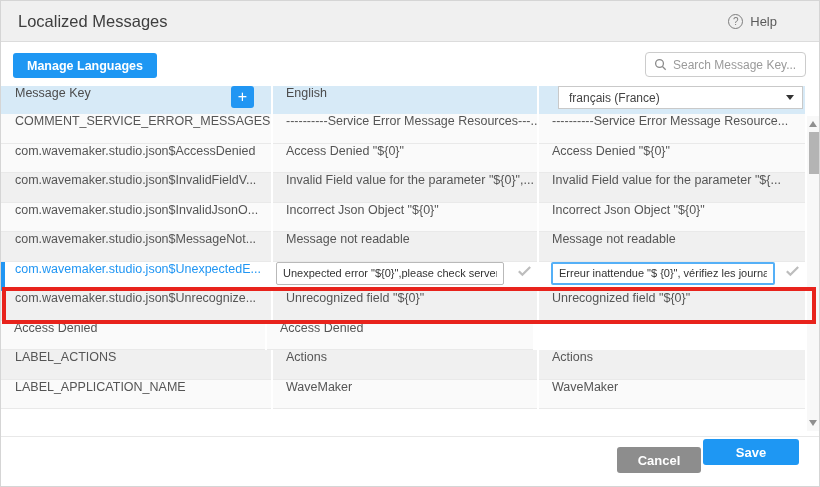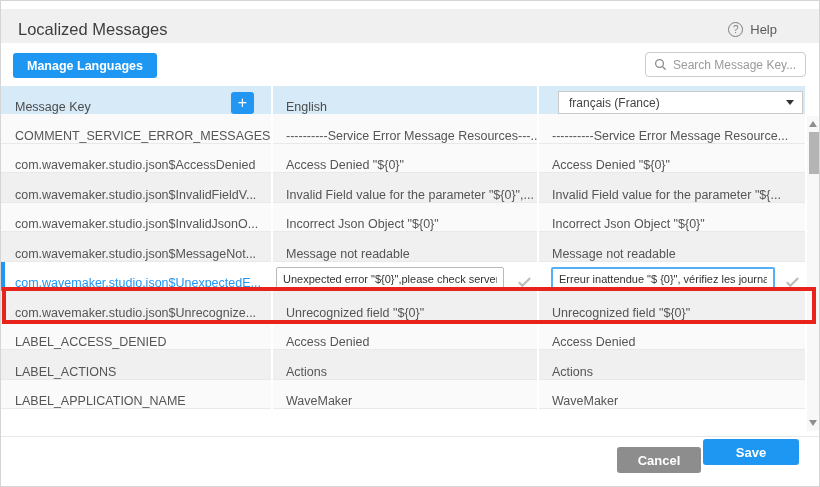--- a/index.html
+++ b/index.html
@@ -3,21 +3,21 @@
 <meta charset="utf-8">
 <style>
   * { margin:0; padding:0; box-sizing:border-box; }
   html,body { background:#e9e9e9; }
   .dialog {
     position:relative; width:820px; height:487px; background:#fff;
     font-family:"Liberation Sans", sans-serif; overflow:hidden;
     border:1px solid #d5d5d5;
   }
   
-  .titlebar { position:absolute; top:8px; left:0; width:100%; height:41px;
+  .titlebar { position:absolute; top:0; left:0; width:100%; height:41px;
     background:#f0f0f0; border-bottom:1px solid #dcdcdc; }
   .title { position:absolute; left:17px; top:0; line-height:41px;
     font-size:16.5px; color:#3e3e3e; }
   .help-group { position:absolute; right:42px; top:0; height:41px;
     display:flex; align-items:center; gap:7px; cursor:pointer; }
   .help-icon { width:15px; height:15px; border:1px solid #7d7d7d; border-radius:50%;
     display:flex; align-items:center; justify-content:center;
     font-size:10px; color:#7d7d7d; }
   .help-icon::before { content:"?"; }
   .help-label { font-size:13px; color:#5a5a5a; }
@@ -31,21 +31,21 @@
     border:1px solid #cccccc; border-radius:4px; background:#fff;
     display:flex; align-items:center; padding-left:8px; gap:6px; }
   .search-box input { border:none; outline:none; width:125px; font-size:12px;
     color:#555; font-family:inherit; background:transparent; }
   .search-box input::placeholder { color:#9a9a9a; }
   
   .grid { position:absolute; top:85px; left:0; width:820px; height:352px;
     background:#fff; overflow:hidden; }
   .row { display:flex; height:29.5px; }
   .hrow { height:28px; }
-  .cell { border-bottom:1px solid #e9e9e9; display:flex; align-items:flex-end;
+  .cell { border-bottom:1px solid #e9e9e9; display:flex; align-items:flex-start;
     font-size:12.5px; color:#555; white-space:nowrap; overflow:hidden; }
   .key-cell { width:270px; margin-right:2px; padding-left:14px; }
   .en-cell  { width:264px; margin-right:2px; padding-left:13px; }
   .fr-cell  { width:266px; margin-right:0; padding-left:13px; }
   .lt .cell { background:#fafafa; }
   .dk .cell { background:#f0f0f0; }
   .hcell { background:#d7eaf7 !important; border-bottom:none; color:#4c4c4c; }
   .key-hcell { justify-content:space-between; padding-right:17px; }
   .add-btn { width:23px; height:22px; border:none; border-radius:3px;
     background:#2196f3; color:#fff; font-size:16px; line-height:20px; cursor:pointer; }
@@ -175,21 +175,20 @@
         </span>
       </div>
     </div>
 
     <div class="row dk">
       <div class="cell key-cell">com.wavemaker.studio.json$Unrecognize...</div>
       <div class="cell en-cell">Unrecognized field "${0}"</div>
       <div class="cell fr-cell">Unrecognized field "${0}"</div>
     </div>
     <div class="row lt">
-      <div class="cell key-cell">LABEL_ACCESS_DENIED</div>
       <div class="cell en-cell">Access Denied</div>
       <div class="cell fr-cell">Access Denied</div>
     </div>
     <div class="row dk">
       <div class="cell key-cell">LABEL_ACTIONS</div>
       <div class="cell en-cell">Actions</div>
       <div class="cell fr-cell">Actions</div>
     </div>
     <div class="row lt">
       <div class="cell key-cell">LABEL_APPLICATION_NAME</div>

